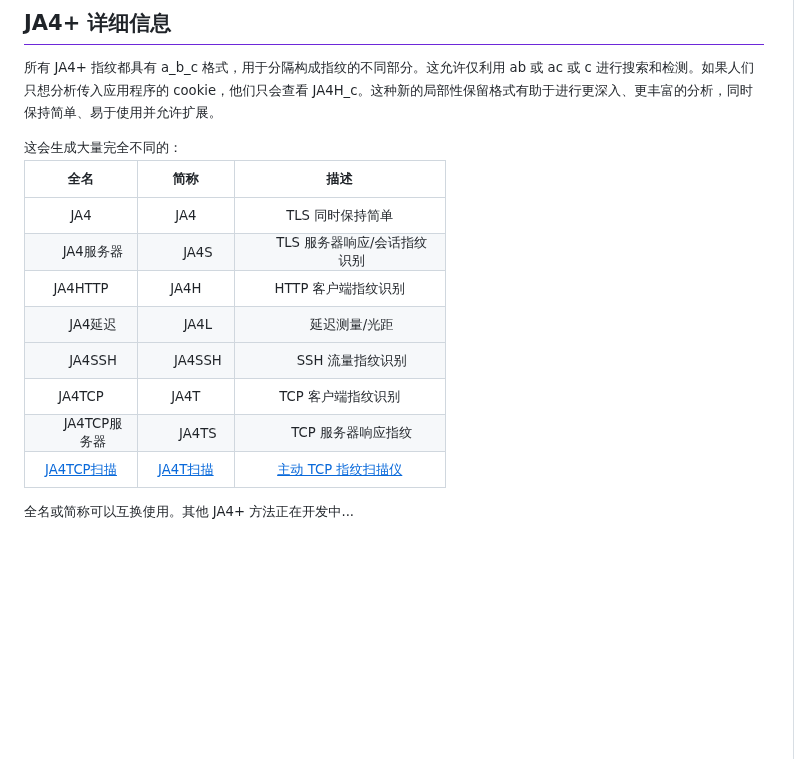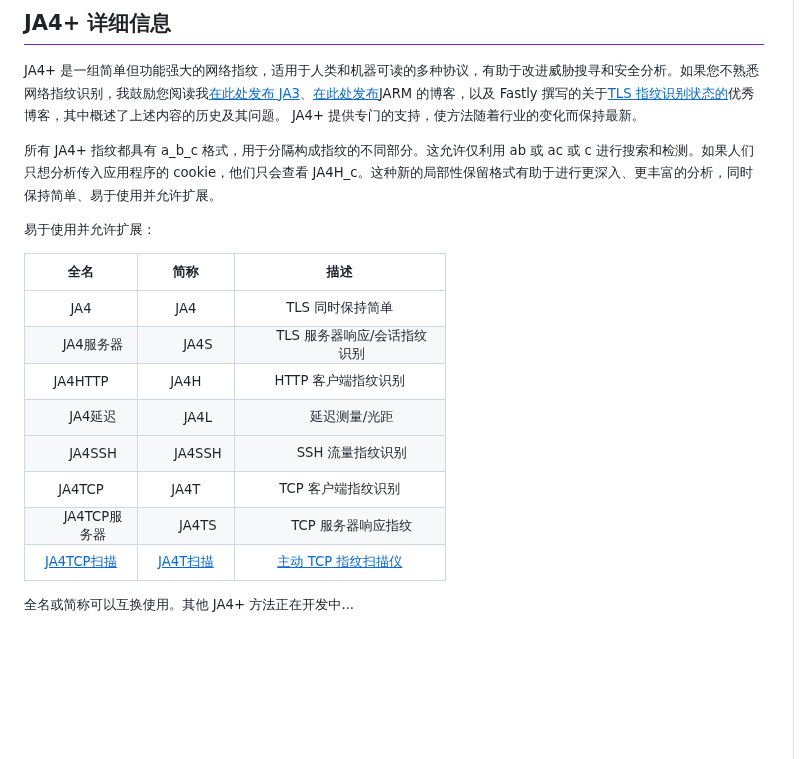--- a/index.html
+++ b/index.html
@@ -17,44 +17,43 @@
     font-size: 21px; font-weight: bold; line-height: 30px;
     border-bottom: 1px solid #6d28d9;
     color: #1f2328;
   }
   p {
     margin: 12px 0 0 0; font-size: 13.2px; line-height: 22.5px; color: #1f2328;
   }
   p.first { margin-top: 15px; }
   a { color: #0969da; text-decoration: underline; }
   table {
-    border-collapse: collapse; margin-top: 11px; font-size: 13.2px;
+    border-collapse: collapse; margin-top: 1px; font-size: 13.2px;
   }
   th, td {
     border: 1px solid #d0d7de; padding: 0 12px; height: 35px; text-align: center;
   }
   th { font-weight: bold; text-align: center; height: 36px; }
   tr.alt td { background: #f6f8fa; padding-left: 36px; }
   .c1 { width: 88px; }
   .c2 { width: 58px; }
   .c3 { width: 186px; }
   p.last { margin-top: 13px; }
 </style>
 </head>
 <body>
 
 <div class="right-rule"></div>
 
 <div class="content">
   <h2>JA4+ 详细信息</h2>
 
-  <p class="first"><span>JA4+ 是一组简单但功能强大的网络指纹，适用于人类和机器可读的多种协议，有助于改进威胁搜寻和安全分析。如果您不熟悉网络指纹识别，我鼓励您阅读我</span><a href="#">在此处发布 JA3</a><span>、</span><a href="#">在此处发布</a><span>JARM 的博客，以及 Fastly 撰写的关于</span><a href="#">TLS 指纹识别状态的</a><span>优秀博客，其中概述了上述内容的历史及其问题。 JA4+ 提供专门的支持，使方法随着行业的变化而保持最新。</span></p>
 
   <p>所有 JA4+ 指纹都具有 a_b_c 格式，用于分隔构成指纹的不同部分。这允许仅利用 ab 或 ac 或 c 进行搜索和检测。如果人们只想分析传入应用程序的 cookie，他们只会查看 JA4H_c。这种新的局部性保留格式有助于进行更深入、更丰富的分析，同时保持简单、易于使用并允许扩展。</p>
-  <p>易于使用并允许扩展：</p>
+  <p>这会生成大量完全不同的：</p>
 
   <table>
     <thead>
       <tr>
         <th class="c1">全名</th>
         <th class="c2">简称</th>
         <th class="c3">描述</th>
       </tr>
     </thead>
     <tbody>

